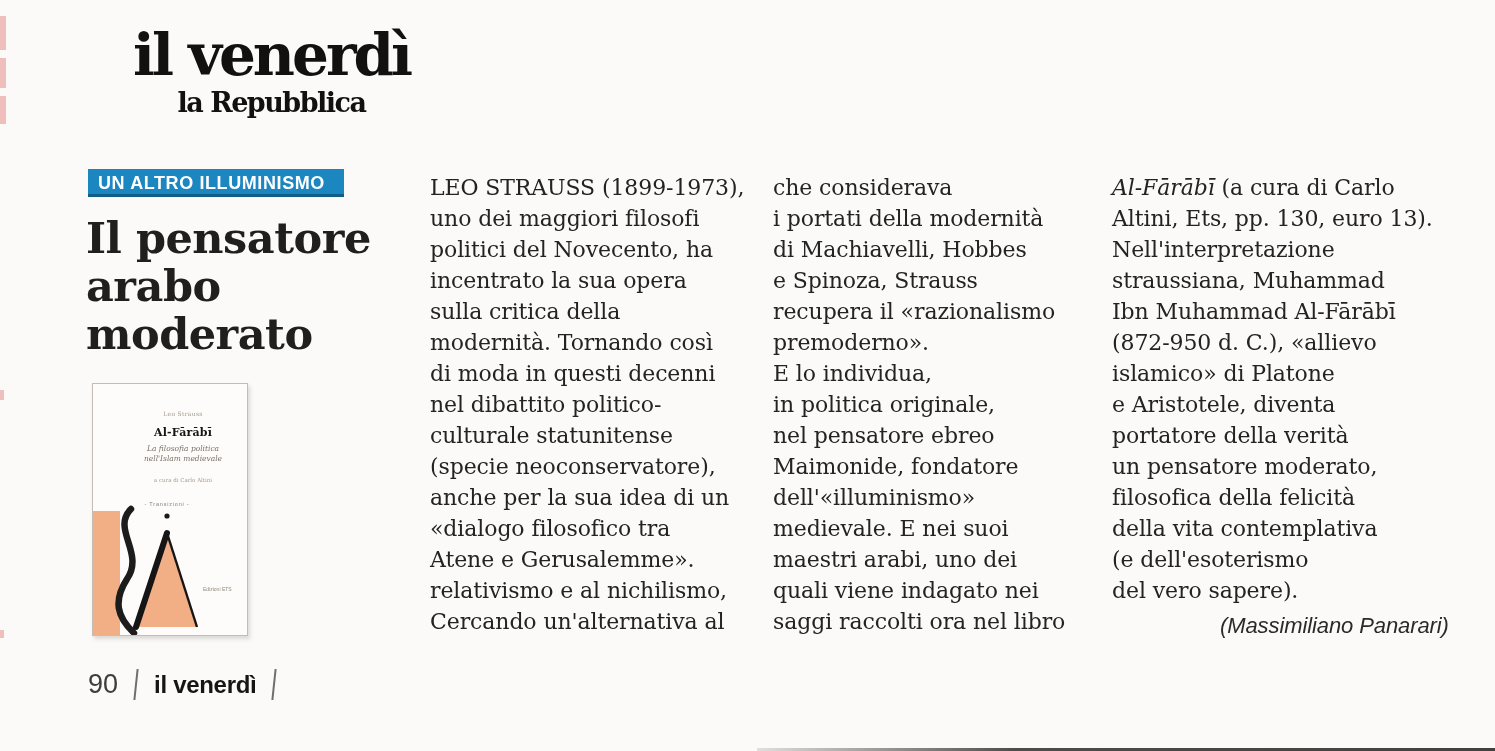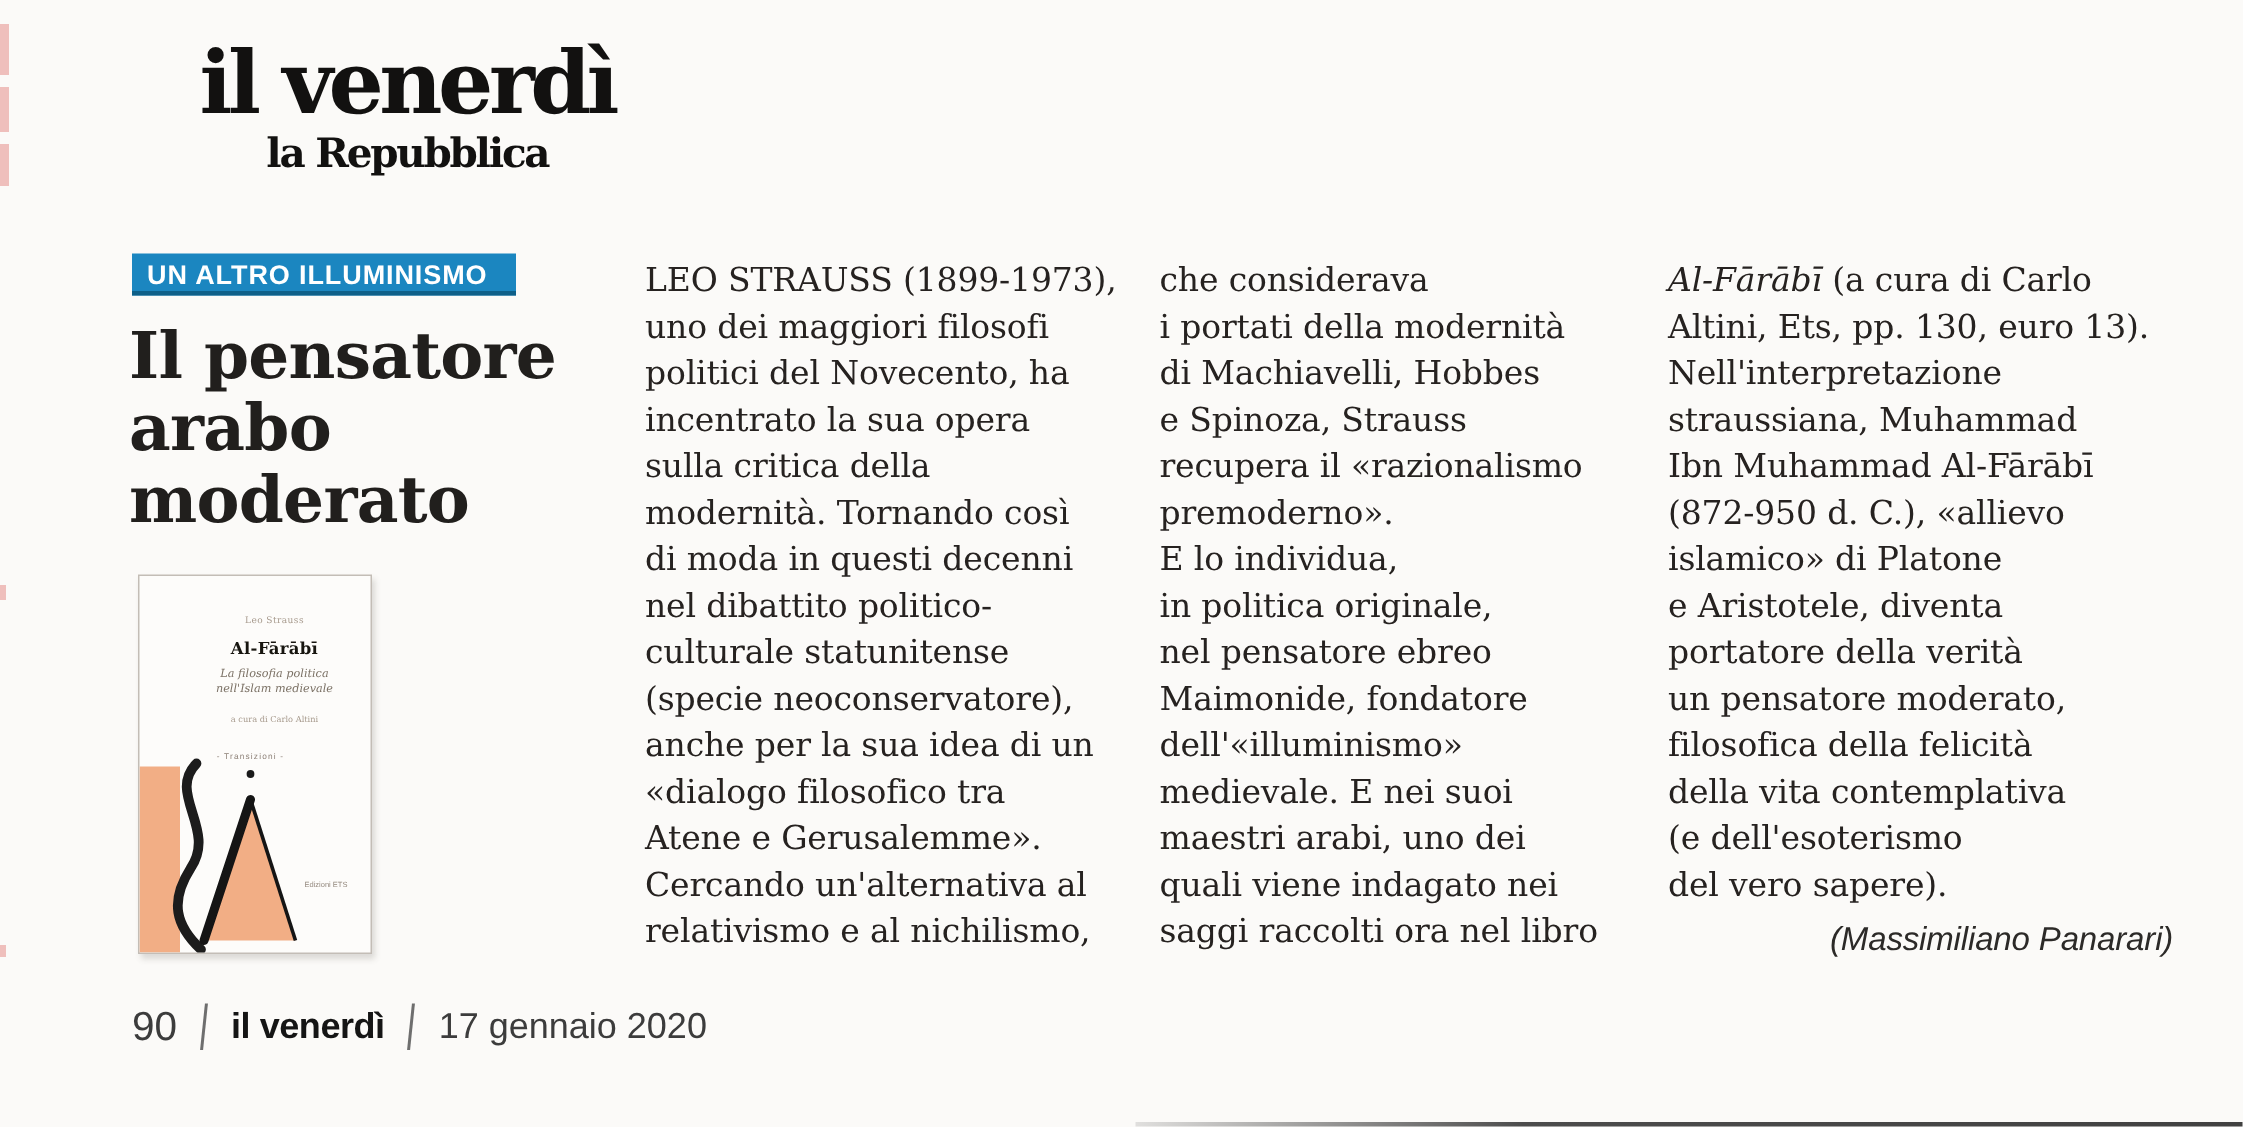--- a/index.html
+++ b/index.html
@@ -118,22 +118,22 @@
     <div>incentrato la sua opera</div>
     <div>sulla critica della</div>
     <div>modernità. Tornando così</div>
     <div>di moda in questi decenni</div>
     <div>nel dibattito politico-</div>
     <div>culturale statunitense</div>
     <div>(specie neoconservatore),</div>
     <div>anche per la sua idea di un</div>
     <div>«dialogo filosofico tra</div>
     <div>Atene e Gerusalemme».</div>
+    <div>relativismo e al nichilismo,</div>
     <div>Cercando un'alternativa al</div>
-    <div>relativismo e al nichilismo,</div>
   </div>
 
 <div class="col col-2">
     <div>che considerava</div>
     <div>i portati della modernità</div>
     <div>di Machiavelli, Hobbes</div>
     <div>e Spinoza, Strauss</div>
     <div>recupera il «razionalismo</div>
     <div>premoderno».</div>
     <div>E lo individua,</div>
@@ -167,21 +167,20 @@
       <div>del vero sapere).</div>
     </div>
   <div class="byline">(Massimiliano Panarari)</div>
 </div>
 
 <div class="footer">
   <span class="f-num">90</span>
   <span class="f-div"></span>
   <span class="f-pub">il venerdì</span>
   <span class="f-div"></span>
-  <span class="f-date">17 gennaio 2020</span>
 </div>
 
 <div class="scan-line"></div>
 <div class="edge-mark em1"></div>
 <div class="edge-mark em2"></div>
 <div class="edge-mark em3"></div>
 <div class="edge-mark em4"></div>
 <div class="edge-mark em5"></div>
 
 </body></html>

